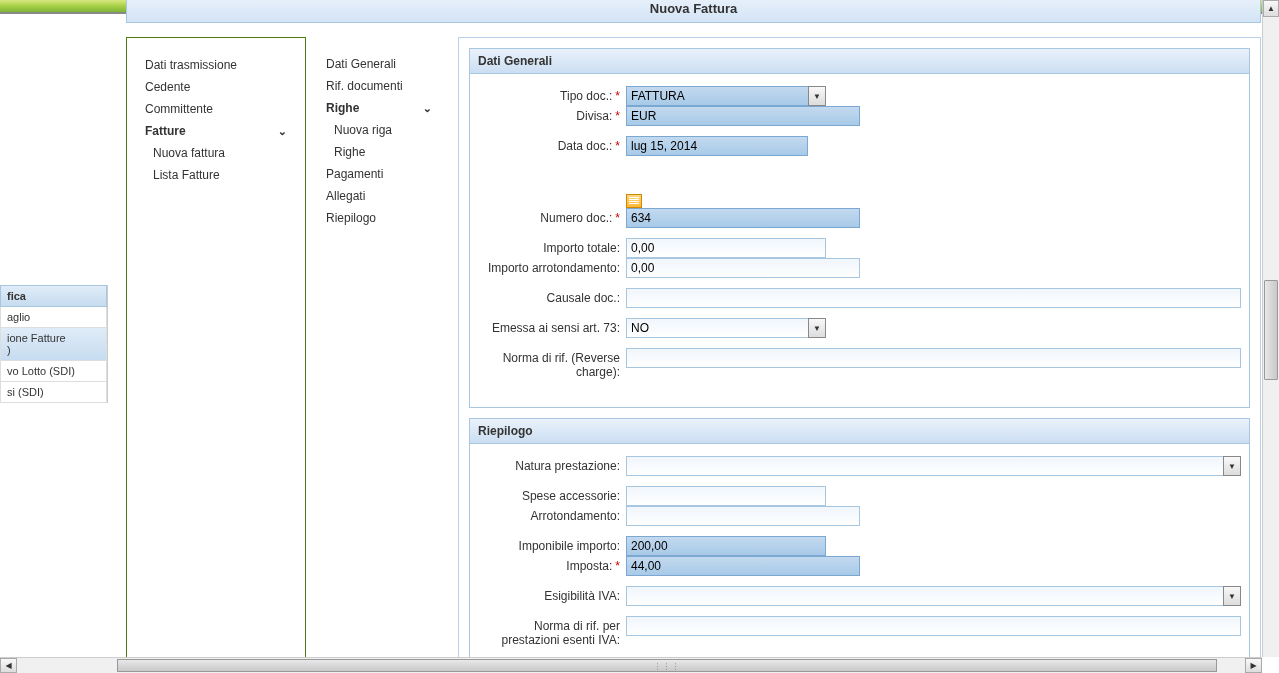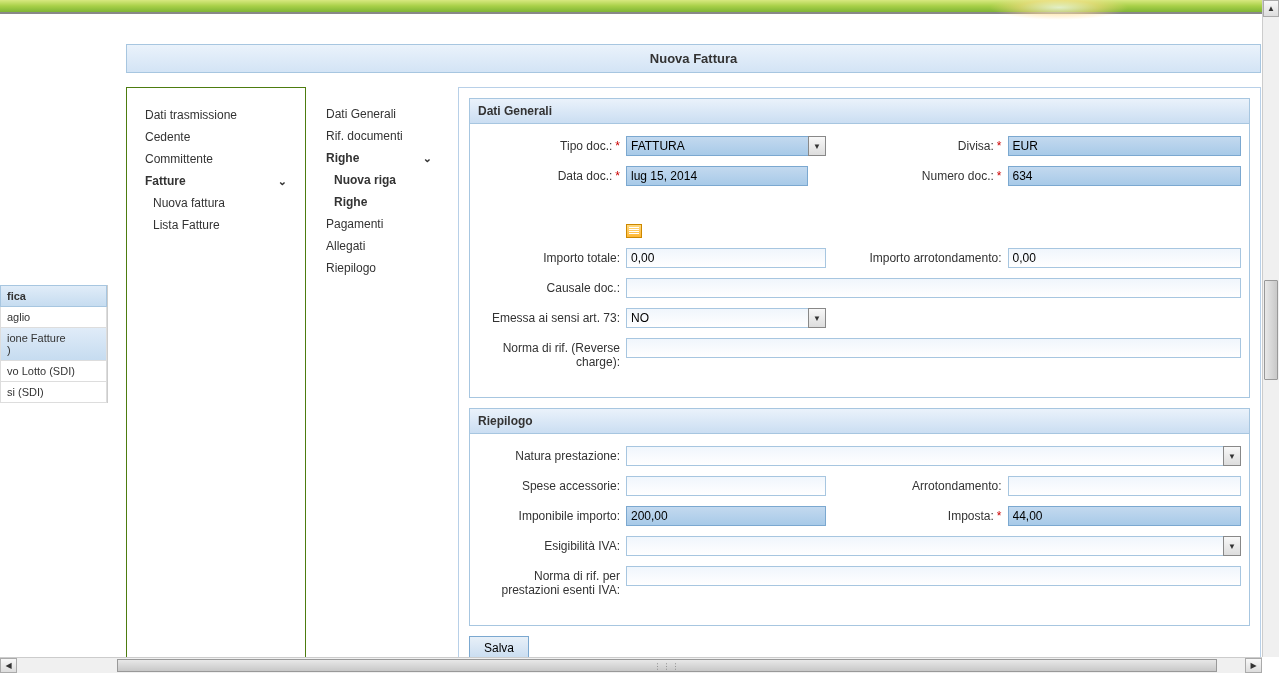--- a/index.html
+++ b/index.html
@@ -14,26 +14,26 @@
 .main-area { flex: 1; padding: 10px 18px; position: relative; margin-top: 28px; }
 .page-title-bar { background: linear-gradient(to bottom, #eaf2fb 0%, #d3e4f5 100%); border: 1px solid #a7c6e0; padding: 6px; text-align: center; font-weight: bold; font-size: 13px; margin-bottom: 14px; }
 .content-row { display: flex; gap: 16px; }
 .nav-box { border: 1px solid #4d7c0f; padding: 16px 18px; width: 180px; background: #fff; }
 .nav-box .nav-item { padding: 4px 0; font-size: 12px; cursor: pointer; }
 .nav-box .nav-item.bold { font-weight: bold; display: flex; justify-content: space-between; align-items: center; }
 .nav-box .nav-sub { padding-left: 8px; }
 .nav-box2 { padding: 16px 10px 16px 4px; width: 120px; }
 .nav-box2 .nav-item { padding: 4px 0; font-size: 12px; cursor: pointer; }
 .nav-box2 .nav-item.bold { font-weight: bold; display: flex; justify-content: space-between; align-items: center; }
-.nav-box2 .nav-sub { padding-left: 8px; font-weight: bold; }
+.nav-box2 .nav-sub { padding-left: 8px; }
 .form-area { flex: 1; border: 1px solid #b8d0e8; padding: 10px; }
 .panel { border: 1px solid #a7c6e0; margin-bottom: 10px; }
 .panel-header { background: linear-gradient(to bottom, #eaf2fb 0%, #cbdef2 100%); padding: 5px 8px; font-weight: bold; font-size: 12px; border-bottom: 1px solid #a7c6e0; }
 .panel-body { padding: 12px 8px 18px 8px; }
-.form-row { display: flex; margin-bottom: 10px; align-items: flex-start; }
+.form-row { display: flex; margin-bottom: 10px; align-items: flex-start; flex-direction: column; }
 .form-group { display: flex; align-items: flex-start; }
 .form-group.half { width: 50%; }
 .form-group.full { width: 100%; }
 .form-label { width: 148px; text-align: right; padding-right: 6px; padding-top: 3px; font-size: 12px; flex-shrink: 0; }
 .form-label .req { color: #c00; margin-left: 3px; }
 .form-input { flex: 1; }
 .form-input input, .form-input select { width: 100%; height: 20px; border: 1px solid #a7c6e0; padding: 1px 4px; font-size: 12px; background: linear-gradient(to bottom, #f0f6fc 0%, #fff 100%); }
 .form-input input.highlighted, .form-input .highlighted { background: linear-gradient(to bottom, #c3d9ef 0%, #a8cae8 100%); border: 1px solid #7ba8d0; }
 .form-input.short { max-width: 200px; }
 .select-wrap { position: relative; display: flex; }

